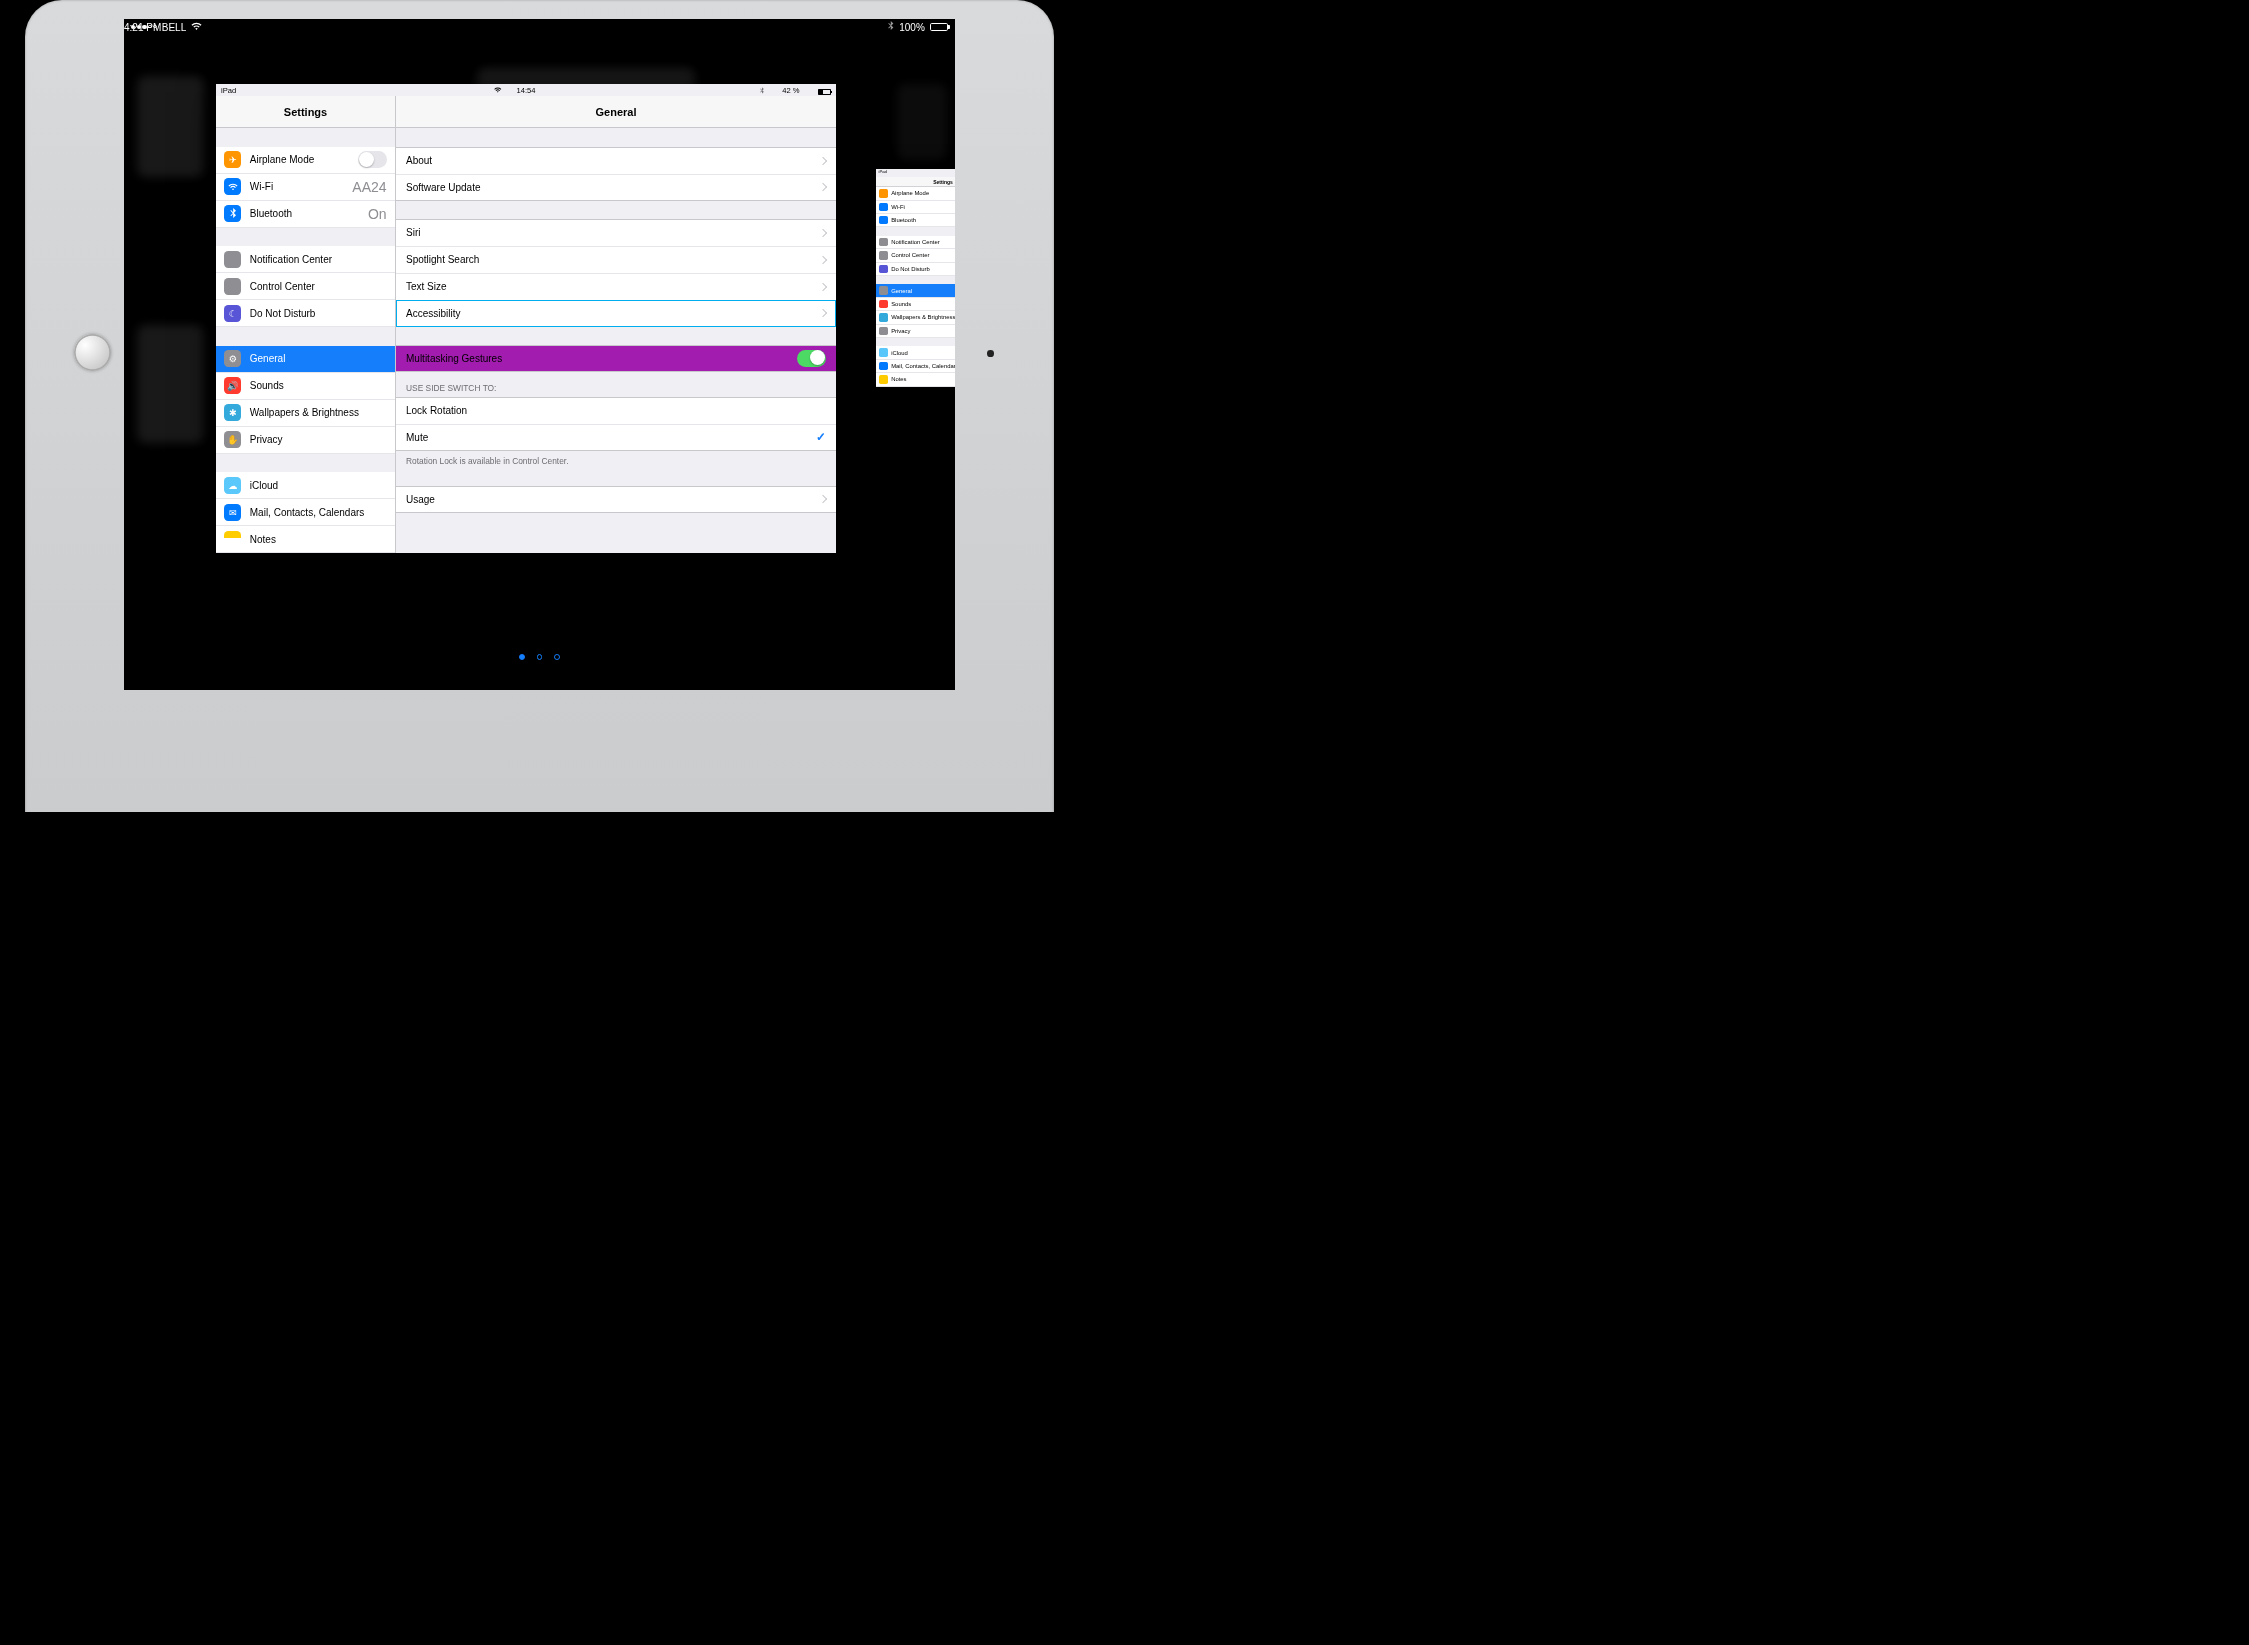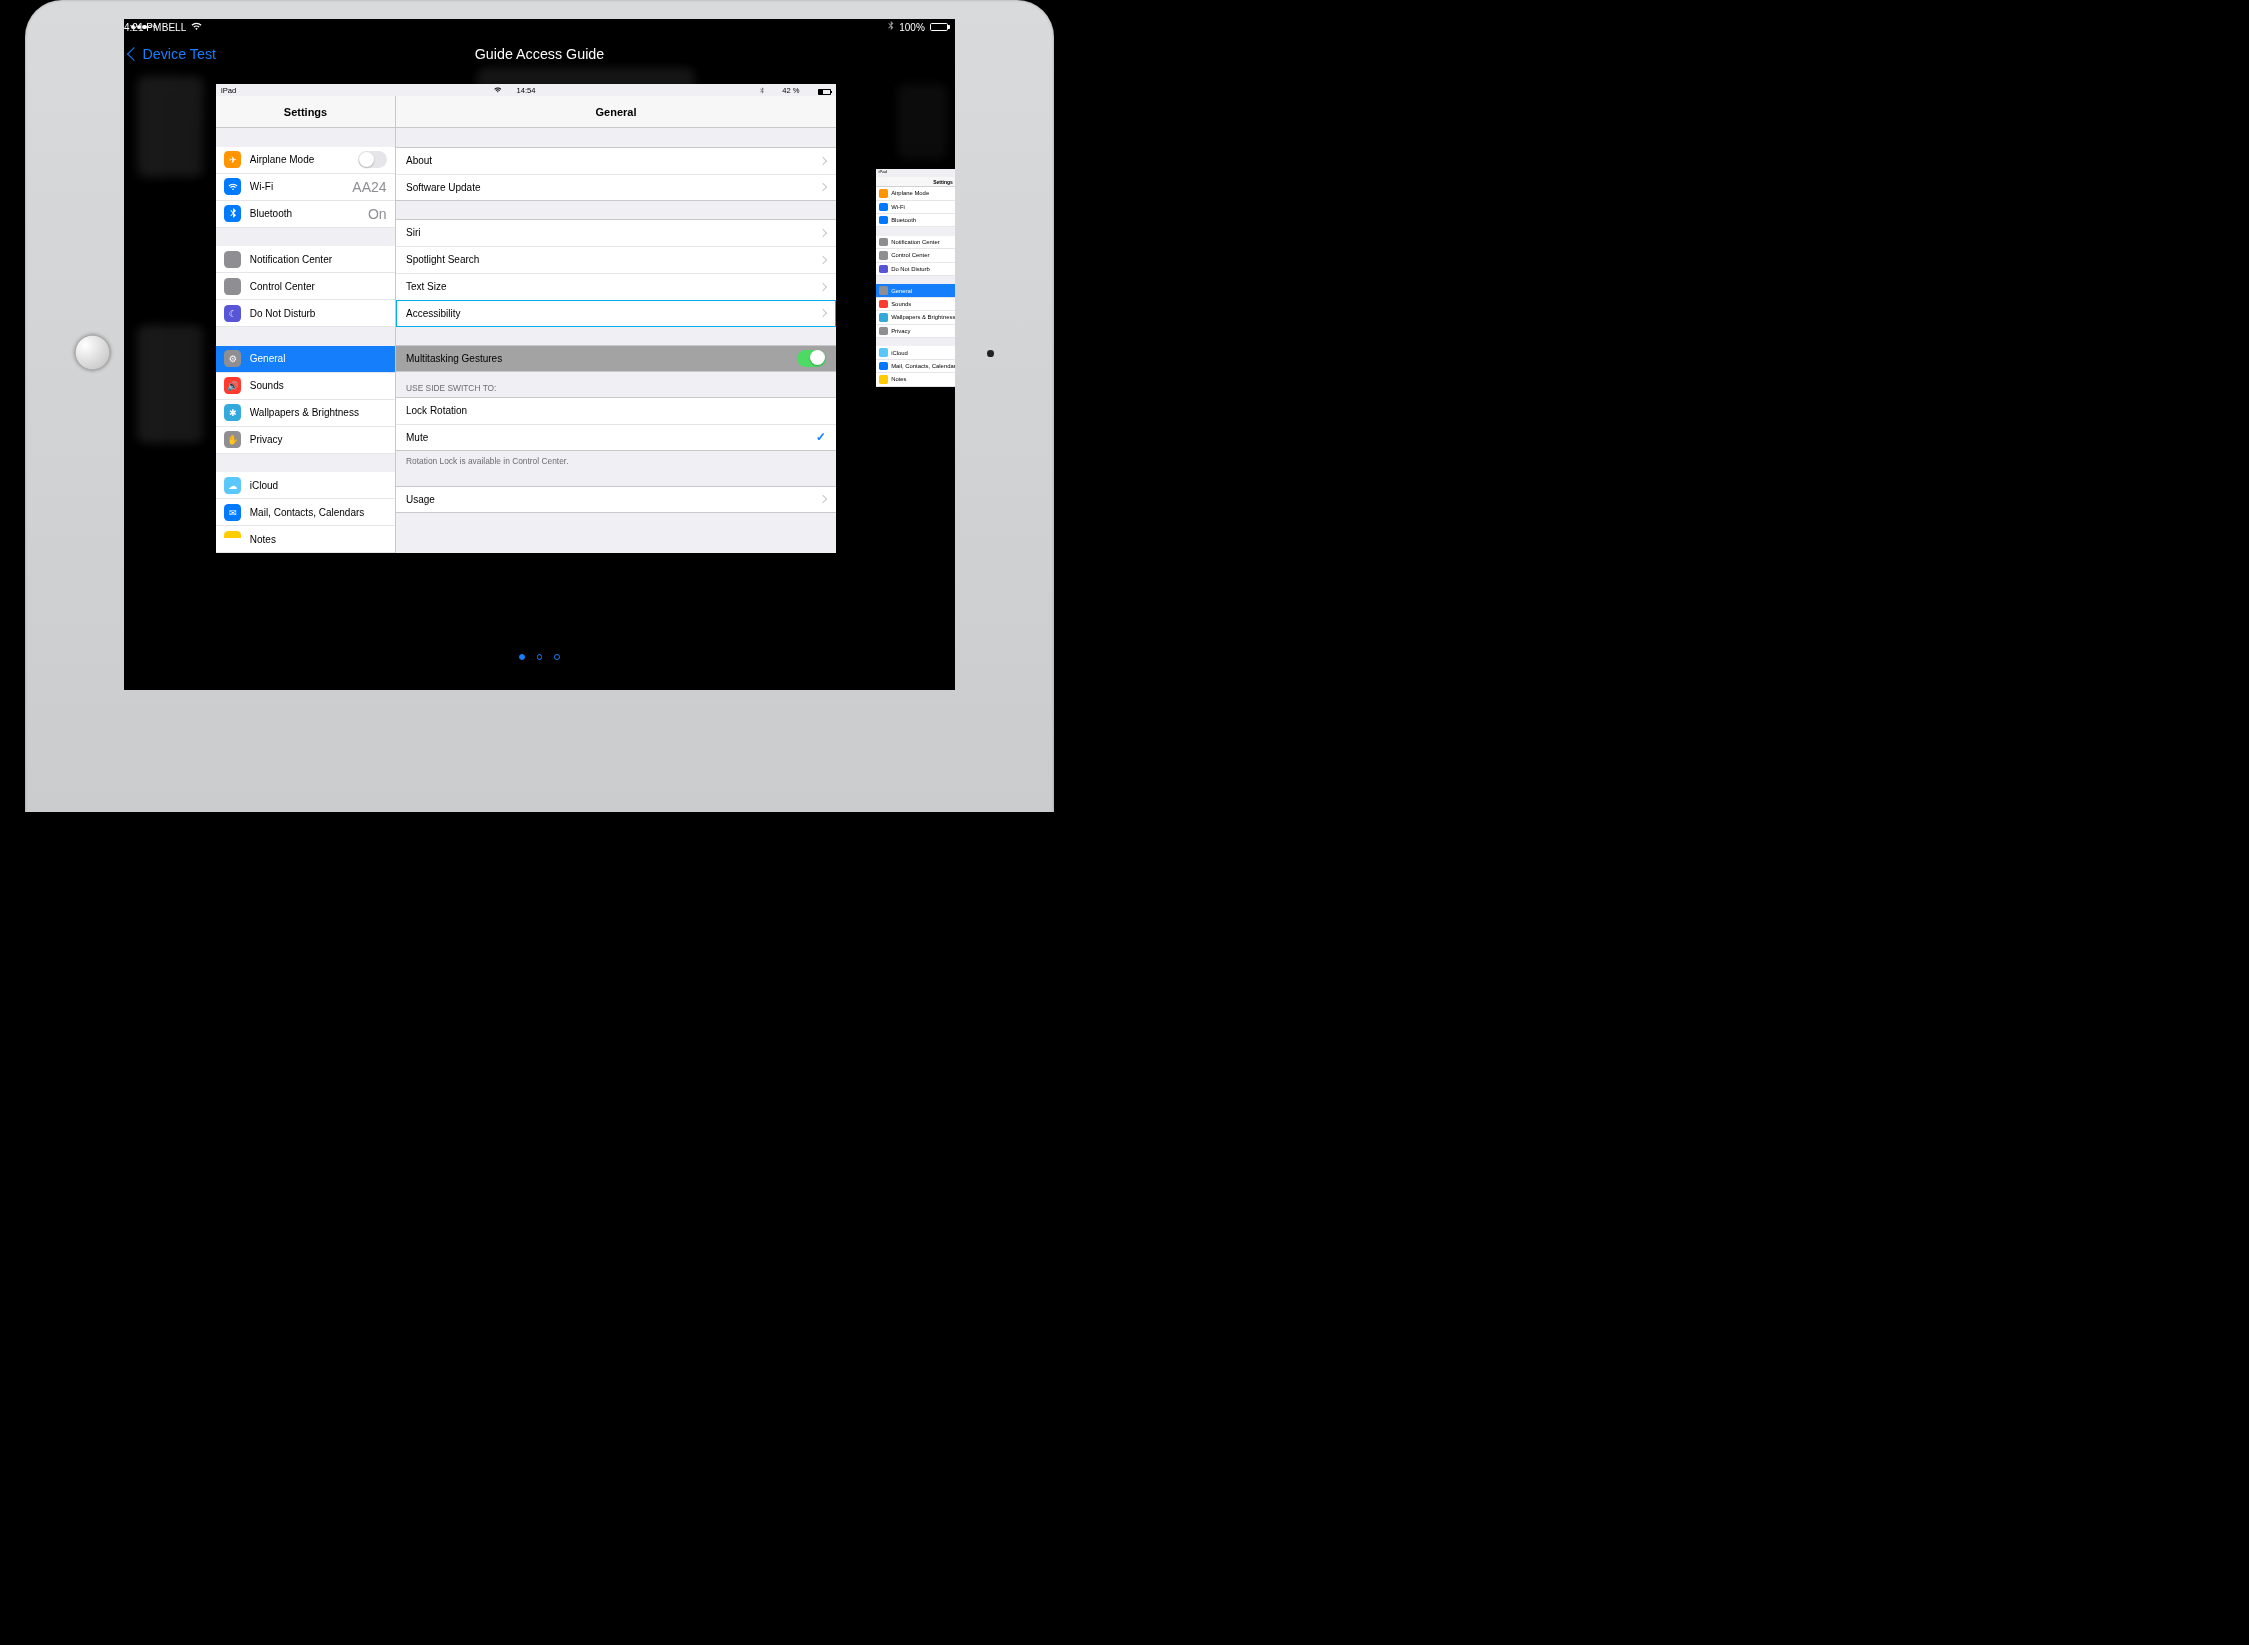--- a/index.html
+++ b/index.html
@@ -153,21 +153,21 @@
   }
   .r-row.highlight {
     outline:1.7px solid #00aeef; outline-offset:-1.7px;
     z-index:2;
   }
   .r-row .check { margin-left:auto; color:#147efb; font-size:11.8px; font-weight:600;}
   .r-footer { font-size:8.4px; color:#6d6d72; padding:5px 10px 0; line-height:1.4;}
   .r-header-label { font-size:8.4px; color:#6d6d72; padding:11.8px 10px 3.4px; text-transform:uppercase;}
 
   .r-gest-row {
-    min-height:27px; background:#a3a3a3; border-top:0.8px solid #c8c7cc; border-bottom:0.8px solid #c8c7cc;
+    min-height:27px; background:#a21caf; border-top:0.8px solid #c8c7cc; border-bottom:0.8px solid #c8c7cc;
     display:flex; align-items:center; padding:0 10px; font-size:10px; cursor:pointer;
   }
   .r-gest-row .switch { margin-left:auto; }
 
   
   .page-dots {
     position:absolute; bottom:30px; left:0; right:0;
     display:flex; justify-content:center; gap:11.8px;
   }
   .page-dots span { width:5.9px; height:5.9px; border-radius:50%; border:0.8px solid #147efb; cursor:pointer;}
@@ -214,27 +214,20 @@
               <path d="M3.3 0 L6.4 3 L4 5.4 L6.4 7.8 L3.3 10.8 V6.6 L1 8.9 L0.3 8.2 L2.9 5.6 L0.3 3 L1 2.3 L3.3 4.6 Z M4 2.3 L4.9 3.1 L4 4 Z M4 7.2 L4.9 8 L4 8.8 Z" fill="#fff"></path>
             </svg>
         </span>
         <span>100%</span>
         <span class="battery-outer">
           <span class="battery-body"><span class="battery-fill" style="width:100%"></span></span>
         </span>
       </div>
     </div>
 
-    <div class="outer-nav">
-      <div class="outer-back">
-        <span class="chev-left-big"></span>
-        <span>Device Test</span>
-      </div>
-      <div class="outer-title">Guide Access Guide</div>
-    </div>
 
     <div class="stage">
       <div class="stage-inner">
 
         <div class="bg-tile" style="left:13.4px; top:3.4px;  width:67px; height:101px;"></div>
         <div class="bg-tile" style="left:13.4px; top:252px;width:67px; height:118px;"></div>
         <div class="bg-tile" style="left:353px; top:-5px; width:218px; height:34px;"></div>
         <div class="bg-tile" style="right:8.4px; top:11.8px; width:50px; height:76px; opacity:.3;"></div>
 
         <div class="side-peek">

